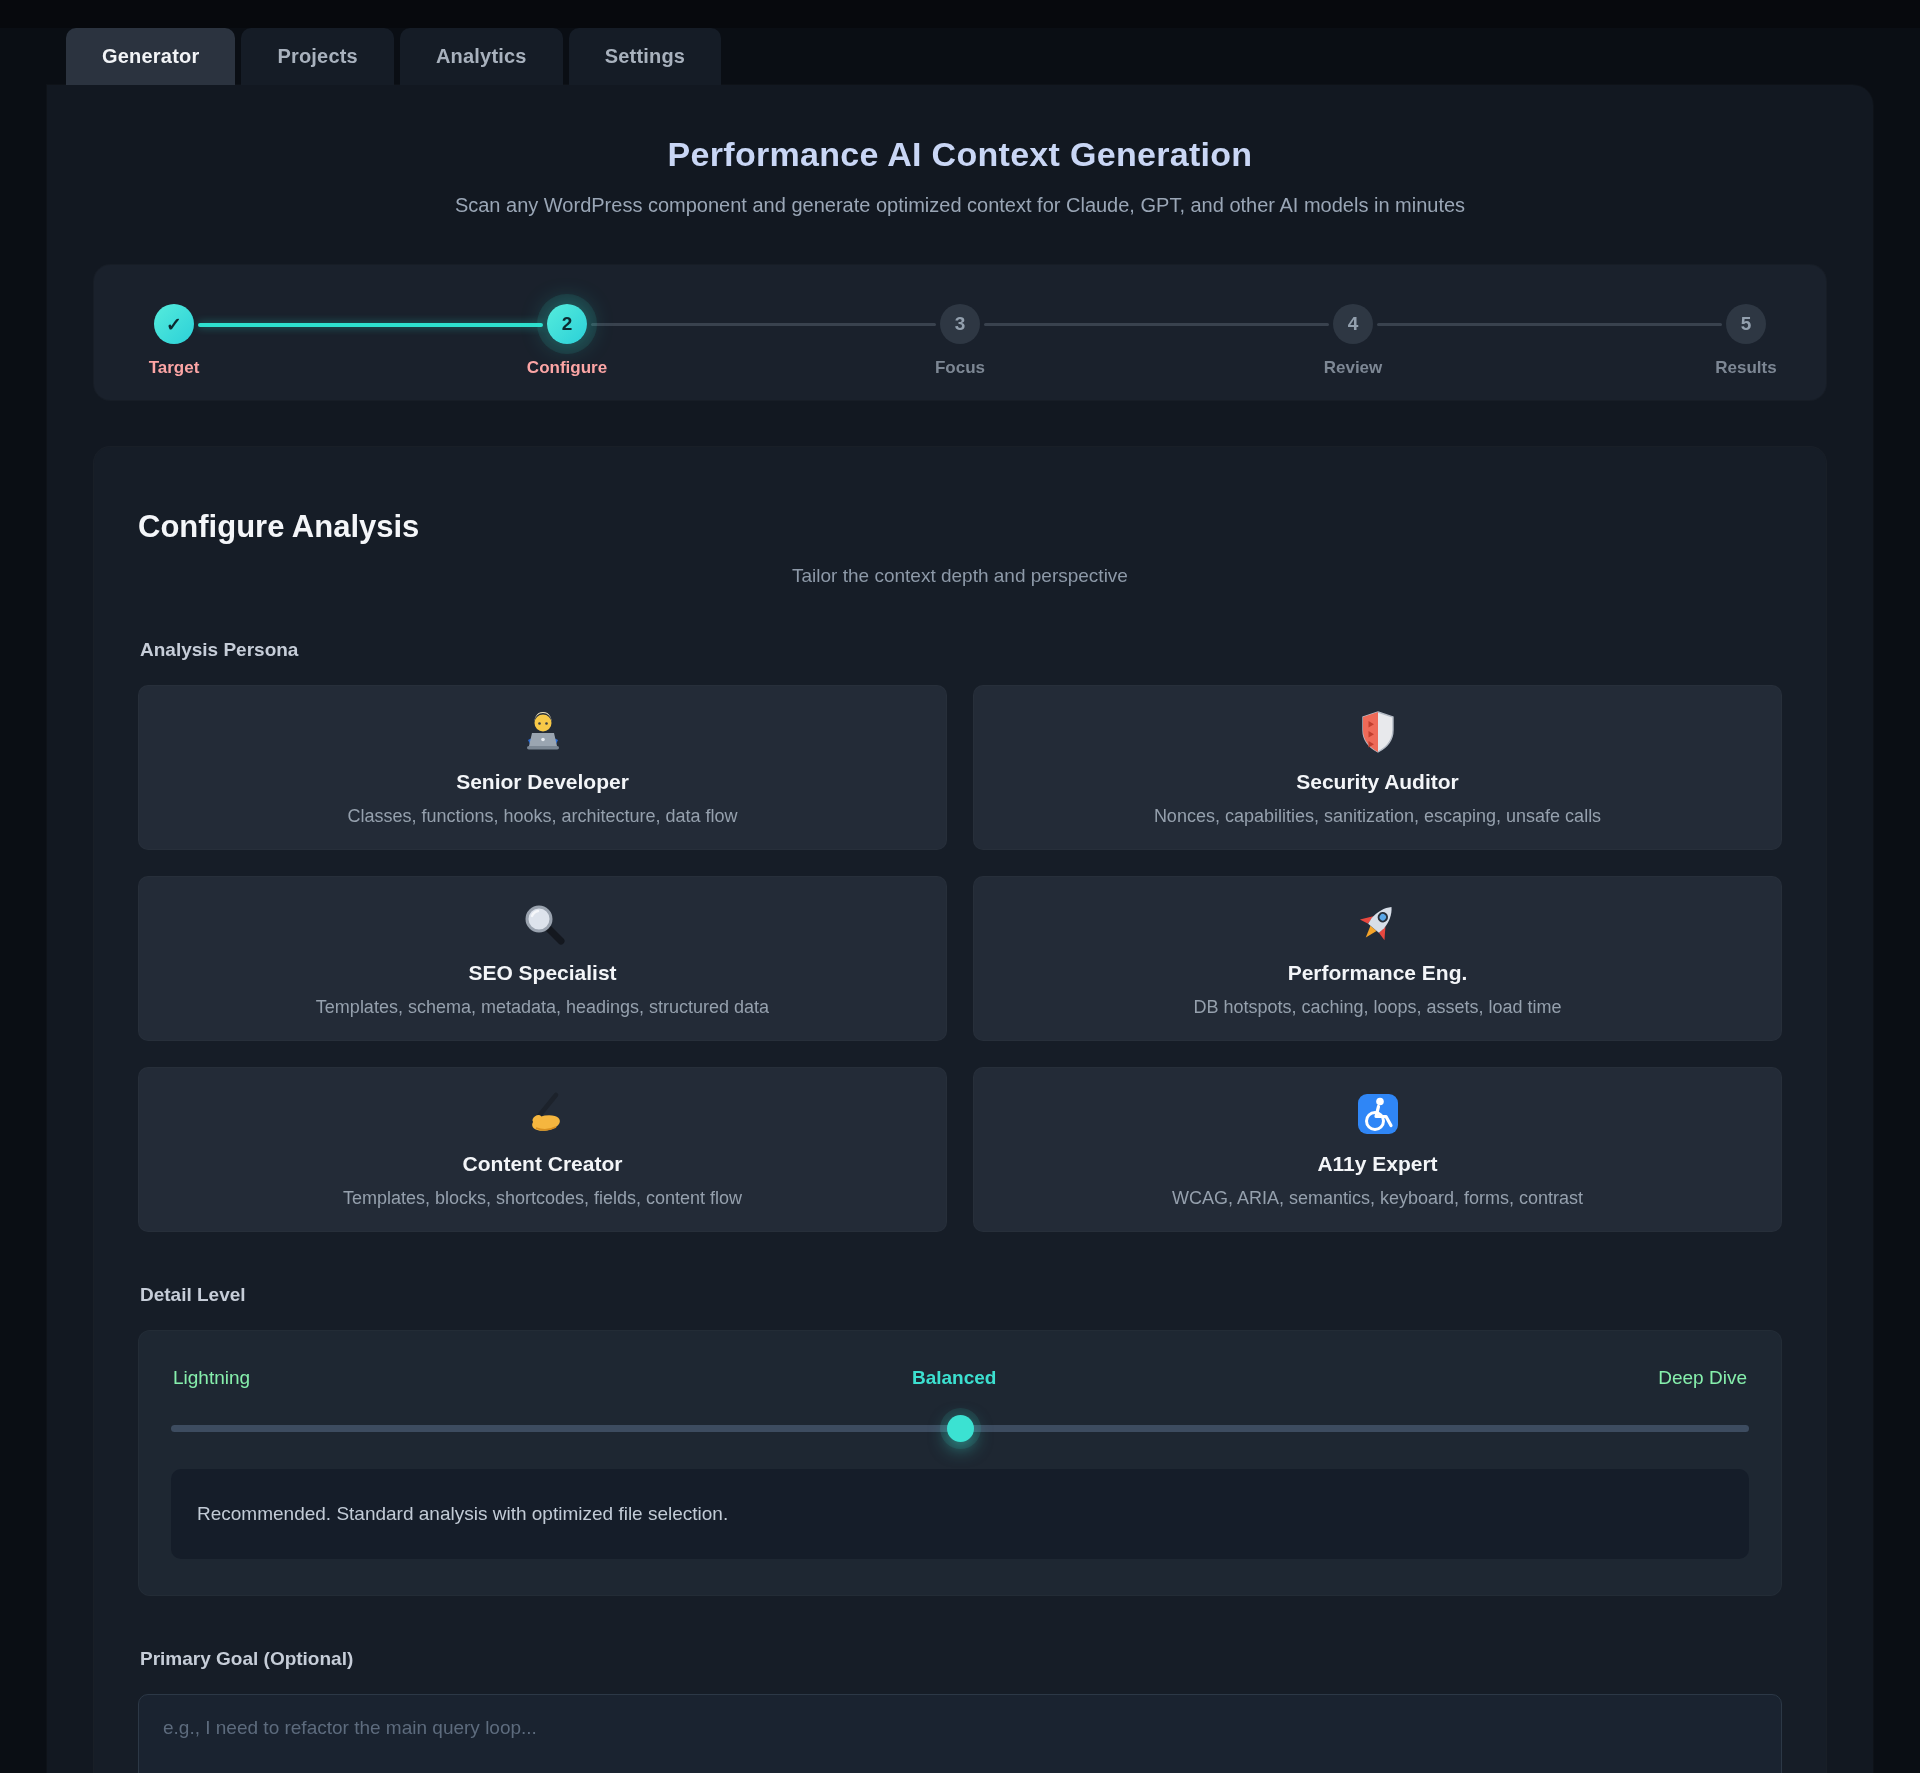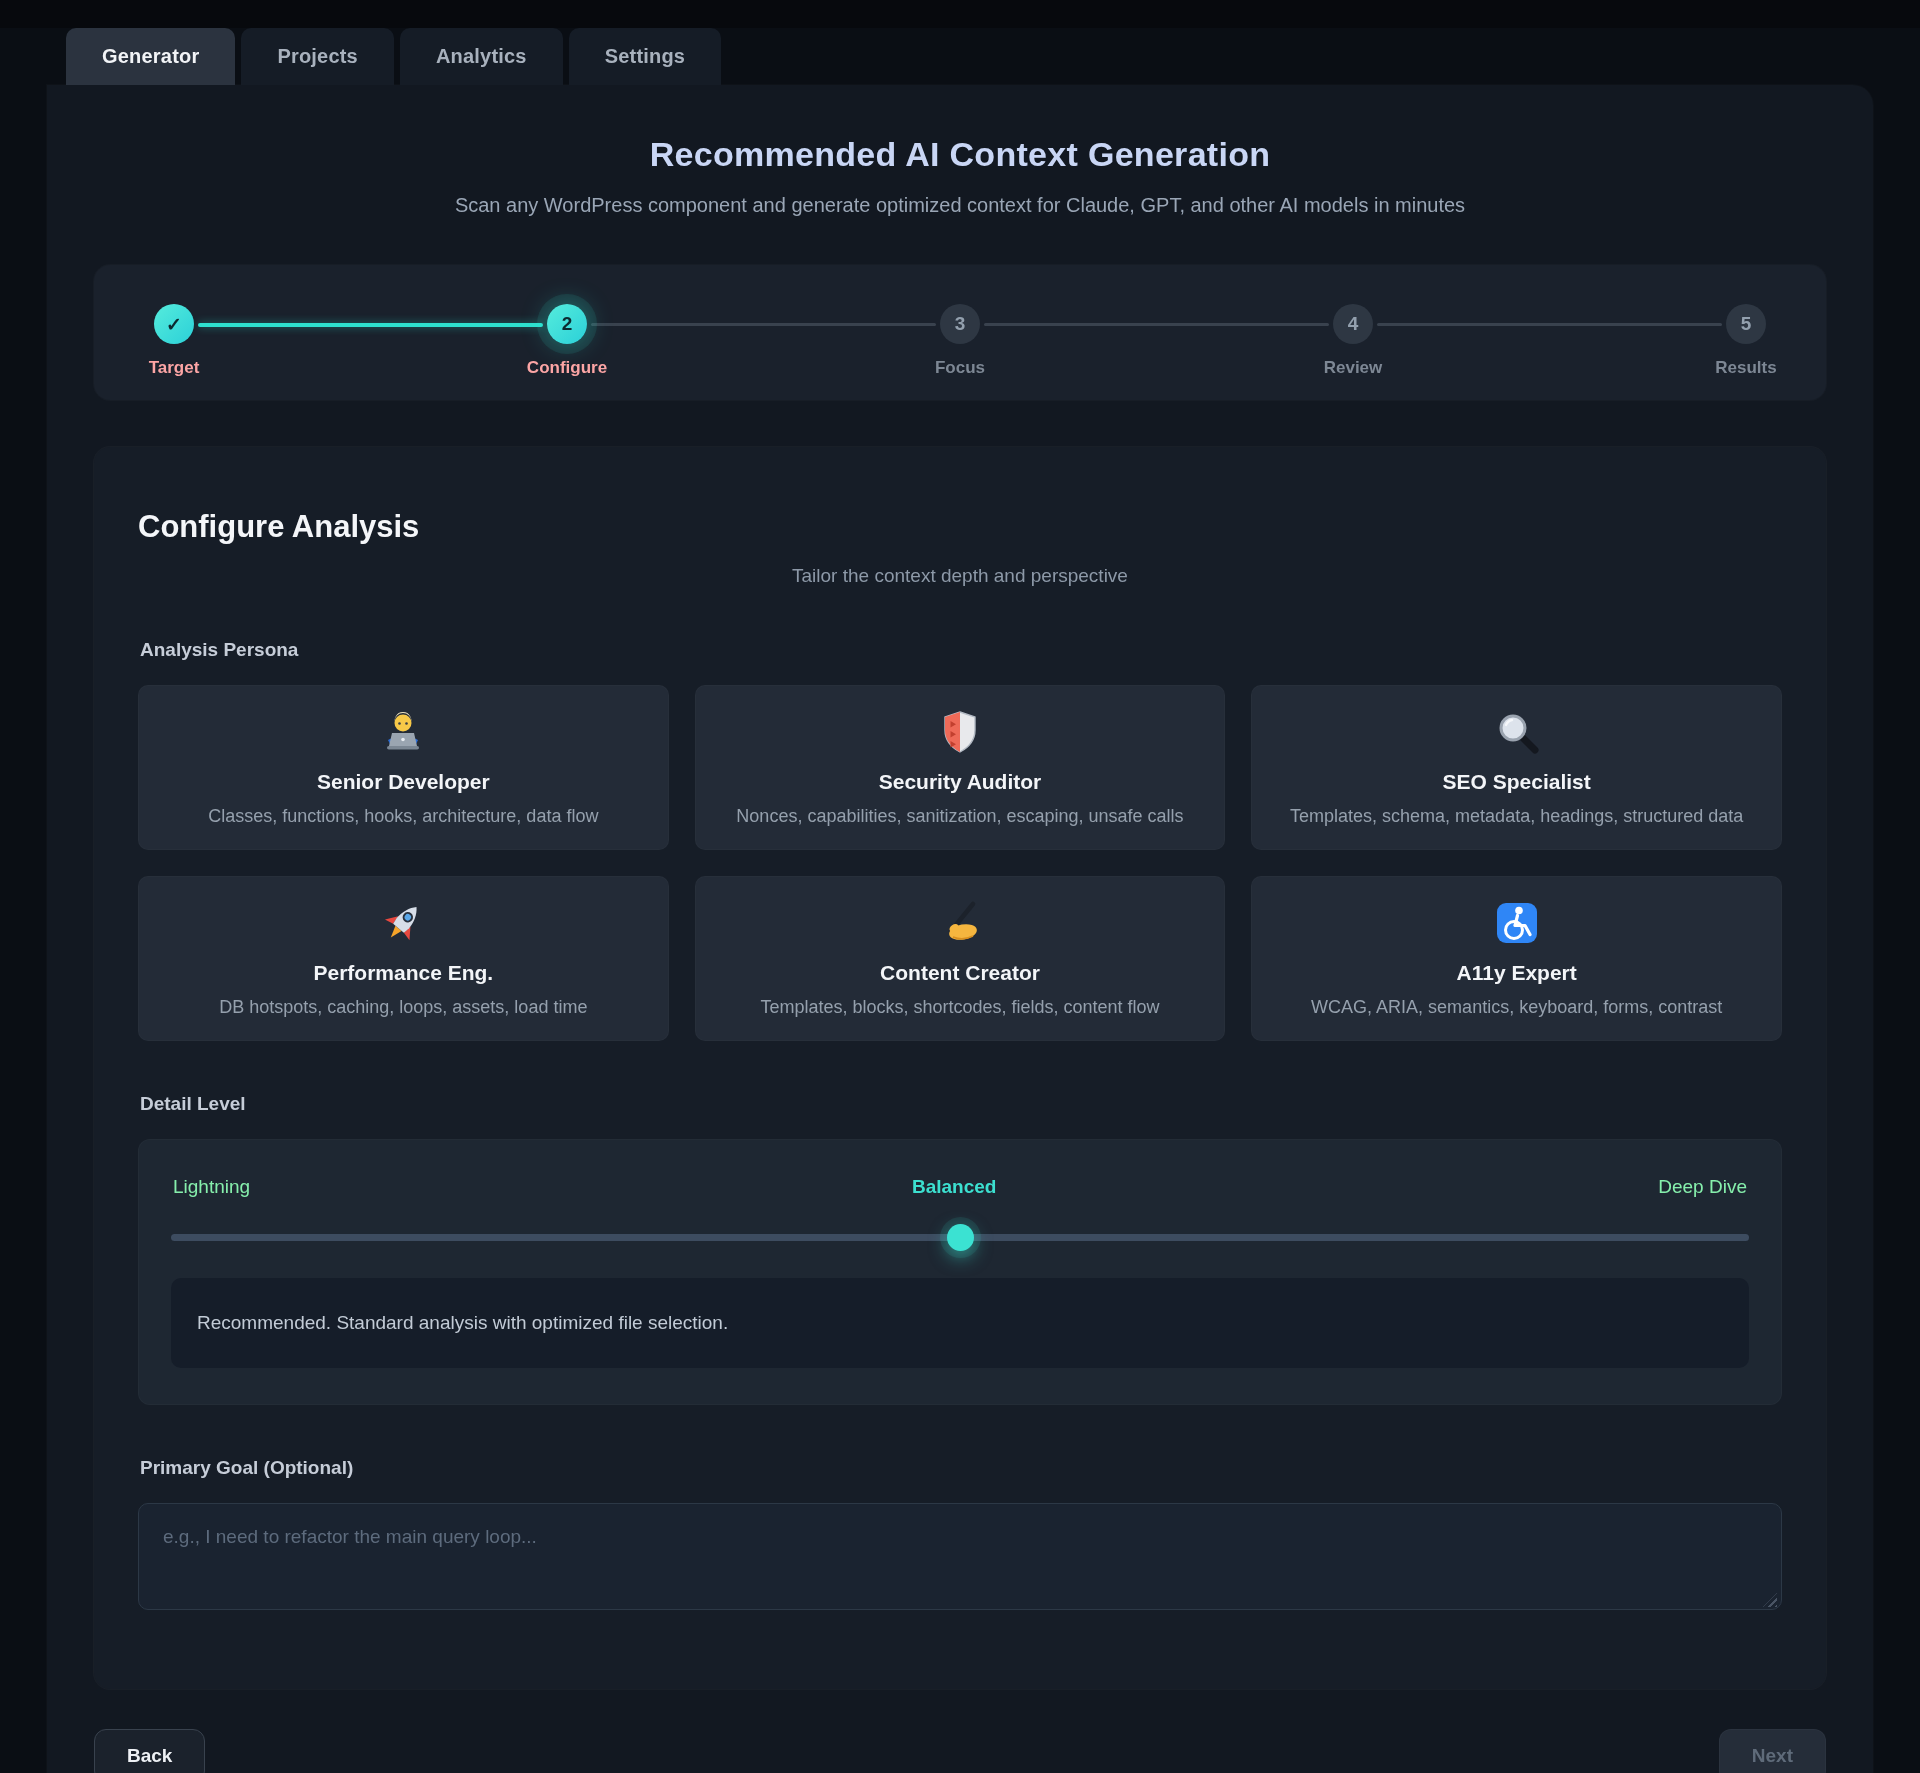--- a/index.html
+++ b/index.html
@@ -72,21 +72,21 @@
     padding:62px 44px 75px 44px;
     box-shadow:0 0 0 1px rgba(255,255,255,0.03);
   }
   .panel-title { font-size:31px; font-weight:700; color:#f4f6f9; }
   .panel-subtitle { text-align:center; font-size:19px; color:#8d99a8; margin-top:20px; }
 
   .section-label { font-size:19px; font-weight:700; color:#c6cdd8; margin:52px 2px 24px 2px; }
 
   
   .persona-grid {
-    display:grid; grid-template-columns:repeat(3,1fr); gap:26px;
+    display:grid; grid-template-columns:repeat(2,1fr); gap:26px;
   }
   .persona-card {
     background:#232b37; border-radius:10px; min-height:160px;
     display:flex; flex-direction:column; align-items:center; justify-content:center;
     padding:22px 18px; cursor:pointer; text-align:center;
     border:1px solid rgba(255,255,255,0.02);
   }
   .persona-icon { width:48px; height:48px; margin-bottom:14px; }
   .persona-icon svg { width:48px; height:48px; display:block; }
   .persona-title { font-size:21px; font-weight:700; color:#f3f5f8; }
@@ -154,21 +154,21 @@
 
 <div class="tab-row">
   <div class="tab active">Generator</div>
   <div class="tab">Projects</div>
   <div class="tab">Analytics</div>
   <div class="tab">Settings</div>
 </div>
 
 <div class="outer-card">
 
-  <div class="page-title">Recommended AI Context Generation</div>
+  <div class="page-title">Performance AI Context Generation</div>
   <div class="page-subtitle">Scan any WordPress component and generate optimized context for Claude, GPT, and other AI models in minutes</div>
 
   <div class="stepper-card">
     <div class="step done">
       <div class="step-circle">✓</div>
       <div class="step-label">Target</div>
     </div>
     <div class="connector filled"></div>
     <div class="step active">
       <div class="step-circle">2</div>

